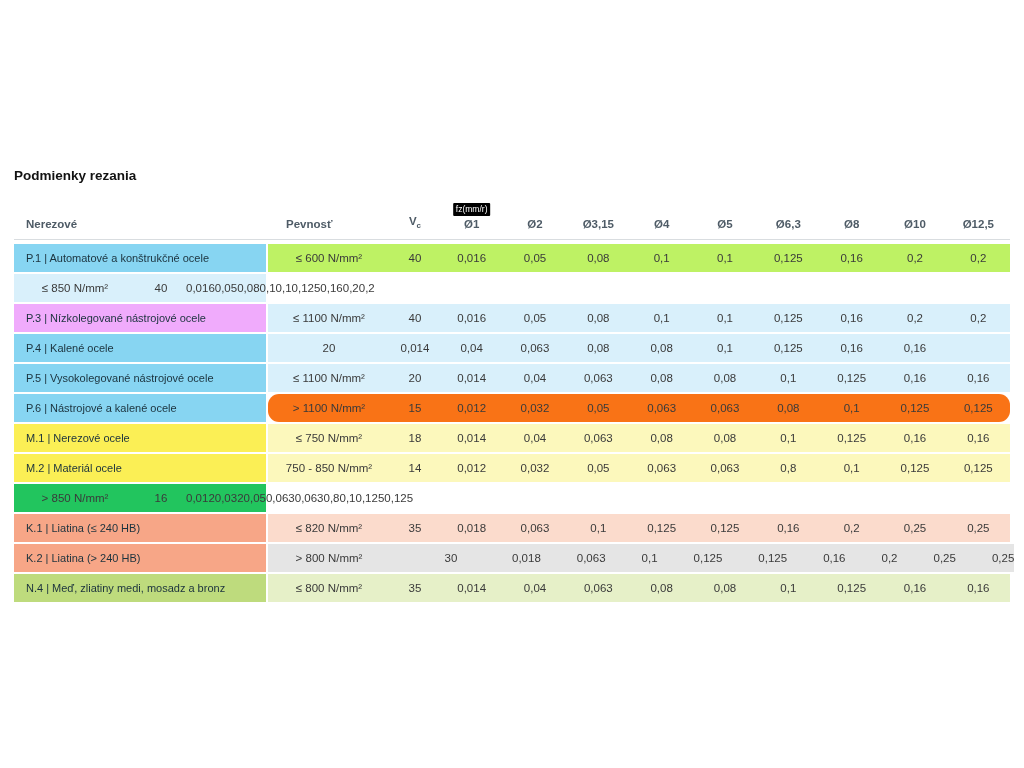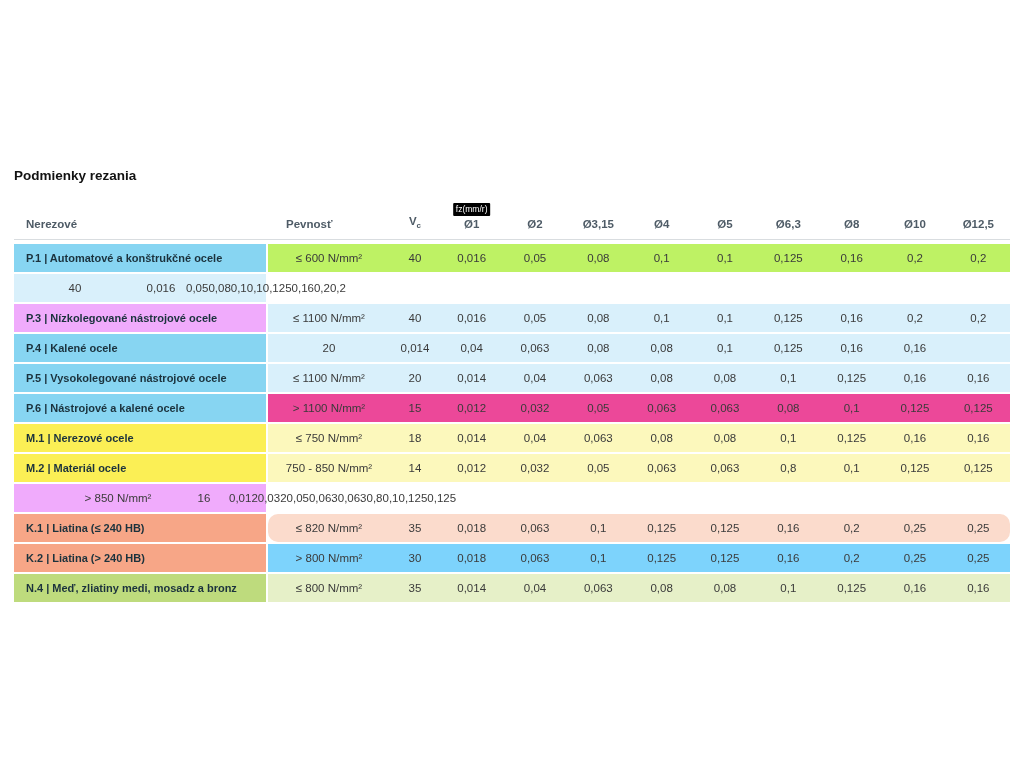--- a/index.html
+++ b/index.html
@@ -66,21 +66,21 @@
     grid-template-columns: 252px 1fr;
     column-gap: 2px;
     height: 28px;
     margin-bottom: 2px;
   }
   .material-cell {
     display: flex;
     align-items: center;
     padding-left: 12px;
     font-size: 11px;
-    font-weight: 700;
+    font-weight: 400;
     color: #1b323d;
     white-space: nowrap;
     overflow: hidden;
   }
   .rest {
     display: grid;
     grid-template-columns: 122px 50px repeat(9, 1fr);
   }
   .rest .cell {
     display: flex;
@@ -132,20 +132,21 @@
             <div class="cell">0,1</div>
             <div class="cell">0,1</div>
             <div class="cell">0,125</div>
             <div class="cell">0,16</div>
             <div class="cell">0,2</div>
             <div class="cell">0,2</div>
           </div>
         </div>
         <div class="row">
           <div class="rest" style="background: rgb(217, 240, 251);">
+            <div class="cell">≤ 850 N/mm²</div>
             <div class="cell">40</div>
             <div class="cell">0,016</div>
             <div class="cell">0,05</div>
             <div class="cell">0,08</div>
             <div class="cell">0,1</div>
             <div class="cell">0,1</div>
             <div class="cell">0,125</div>
             <div class="cell">0,16</div>
             <div class="cell">0,2</div>
             <div class="cell">0,2</div>
@@ -193,21 +194,21 @@
             <div class="cell">0,08</div>
             <div class="cell">0,08</div>
             <div class="cell">0,1</div>
             <div class="cell">0,125</div>
             <div class="cell">0,16</div>
             <div class="cell">0,16</div>
           </div>
         </div>
         <div class="row">
           <div class="material-cell" style="background: rgb(135, 213, 242);">P.6 | Nástrojové a kalené ocele</div>
-          <div class="rest" style="background: #ec4899;">
+          <div class="rest" style="background: #f97316; border-radius: 11px;">
             <div class="cell">&gt; 1100 N/mm²</div>
             <div class="cell">15</div>
             <div class="cell">0,012</div>
             <div class="cell">0,032</div>
             <div class="cell">0,05</div>
             <div class="cell">0,063</div>
             <div class="cell">0,063</div>
             <div class="cell">0,08</div>
             <div class="cell">0,1</div>
             <div class="cell">0,125</div>
@@ -240,53 +241,53 @@
             <div class="cell">0,05</div>
             <div class="cell">0,063</div>
             <div class="cell">0,063</div>
             <div class="cell">0,8</div>
             <div class="cell">0,1</div>
             <div class="cell">0,125</div>
             <div class="cell">0,125</div>
           </div>
         </div>
         <div class="row">
-          <div class="rest" style="background: #f0abfc; padding-left: 43px;">
+          <div class="rest" style="background: #22c55e;">
             <div class="cell">&gt; 850 N/mm²</div>
             <div class="cell">16</div>
             <div class="cell">0,012</div>
             <div class="cell">0,032</div>
             <div class="cell">0,05</div>
             <div class="cell">0,063</div>
             <div class="cell">0,063</div>
             <div class="cell">0,8</div>
             <div class="cell">0,1</div>
             <div class="cell">0,125</div>
             <div class="cell">0,125</div>
           </div>
         </div>
         <div class="row">
           <div class="material-cell" style="background: rgb(247, 166, 135);">K.1 | Liatina (≤ 240 HB)</div>
-          <div class="rest" style="background: rgb(251, 219, 204); border-radius: 10px;">
+          <div class="rest" style="background: rgb(251, 219, 204);">
             <div class="cell">≤ 820 N/mm²</div>
             <div class="cell">35</div>
             <div class="cell">0,018</div>
             <div class="cell">0,063</div>
             <div class="cell">0,1</div>
             <div class="cell">0,125</div>
             <div class="cell">0,125</div>
             <div class="cell">0,16</div>
             <div class="cell">0,2</div>
             <div class="cell">0,25</div>
             <div class="cell">0,25</div>
           </div>
         </div>
         <div class="row">
           <div class="material-cell" style="background: rgb(247, 166, 135);">K.2 | Liatina (&gt; 240 HB)</div>
-          <div class="rest" style="background: #7dd3fc;">
+          <div class="rest" style="background: #e5e5e5; gap: 36px;">
             <div class="cell">&gt; 800 N/mm²</div>
             <div class="cell">30</div>
             <div class="cell">0,018</div>
             <div class="cell">0,063</div>
             <div class="cell">0,1</div>
             <div class="cell">0,125</div>
             <div class="cell">0,125</div>
             <div class="cell">0,16</div>
             <div class="cell">0,2</div>
             <div class="cell">0,25</div>

